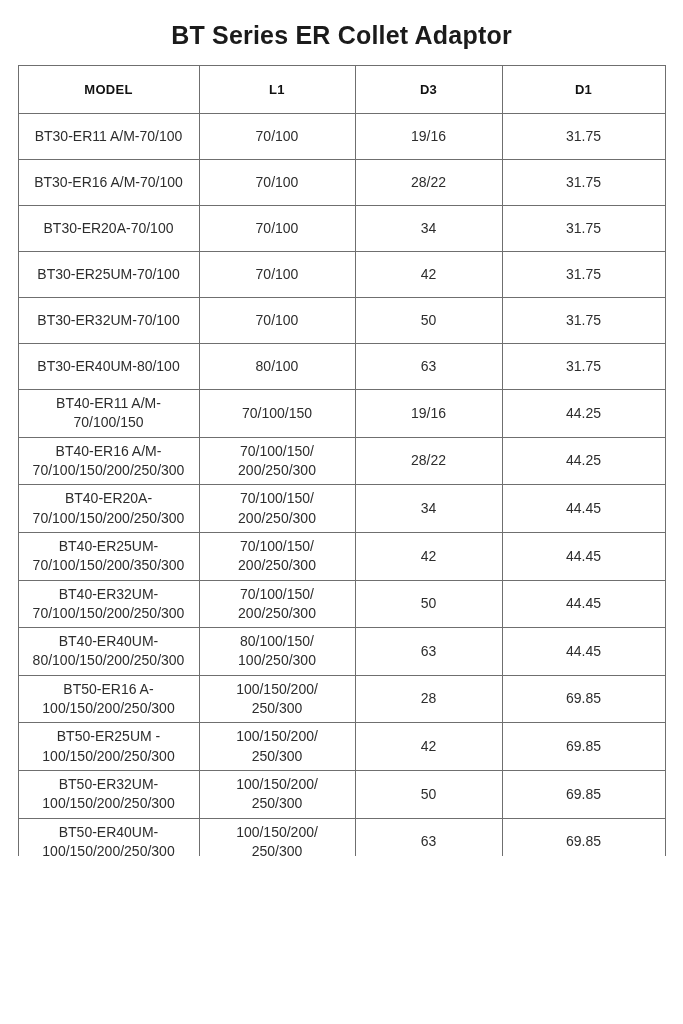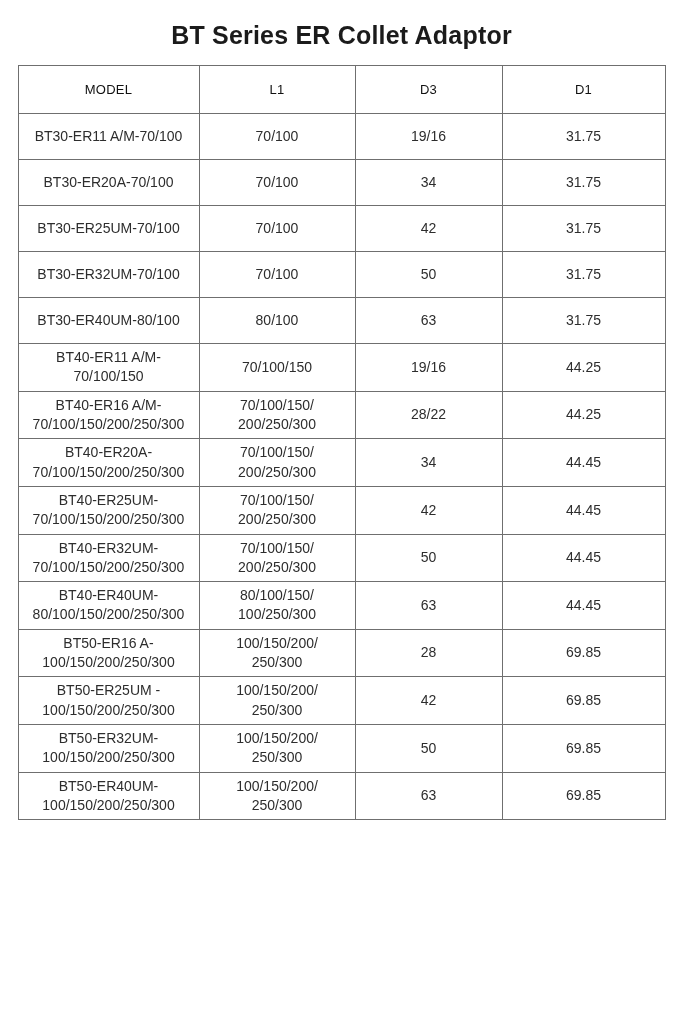--- a/index.html
+++ b/index.html
@@ -43,21 +43,21 @@
   table.spec-table td {
     border: 1px solid #6f6f6f;
     text-align: center;
     vertical-align: middle;
     padding: 4px 6px;
   }
 
   table.spec-table th {
     height: 48px;
     font-size: 13px;
-    font-weight: 400;
+    font-weight: 700;
     color: #111111;
     letter-spacing: 0.3px;
   }
 
   table.spec-table td {
     height: 46px;
     font-size: 14px;
     font-weight: 400;
     color: #2d2d2d;
     line-height: 1.38;
@@ -88,20 +88,26 @@
     </thead>
     <tbody id="table-body">
 
     <tr>
           <td>BT30-ER11 A/M-70/100</td>
           <td>70/100</td>
           <td>19/16</td>
           <td>31.75</td>
         </tr>
         <tr>
+          <td>BT30-ER16 A/M-70/100</td>
+          <td>70/100</td>
+          <td>28/22</td>
+          <td>31.75</td>
+        </tr>
+        <tr>
           <td>BT30-ER20A-70/100</td>
           <td>70/100</td>
           <td>34</td>
           <td>31.75</td>
         </tr>
         <tr>
           <td>BT30-ER25UM-70/100</td>
           <td>70/100</td>
           <td>42</td>
           <td>31.75</td>
@@ -135,21 +141,21 @@
         <tr>
           <td>BT40-ER20A-
 70/100/150/200/250/300</td>
           <td>70/100/150/
 200/250/300</td>
           <td>34</td>
           <td>44.45</td>
         </tr>
         <tr>
           <td>BT40-ER25UM-
-70/100/150/200/250/300</td>
+70/100/150/200/350/300</td>
           <td>70/100/150/
 200/250/300</td>
           <td>42</td>
           <td>44.45</td>
         </tr>
         <tr>
           <td>BT40-ER32UM-
 70/100/150/200/250/300</td>
           <td>70/100/150/
 200/250/300</td>

